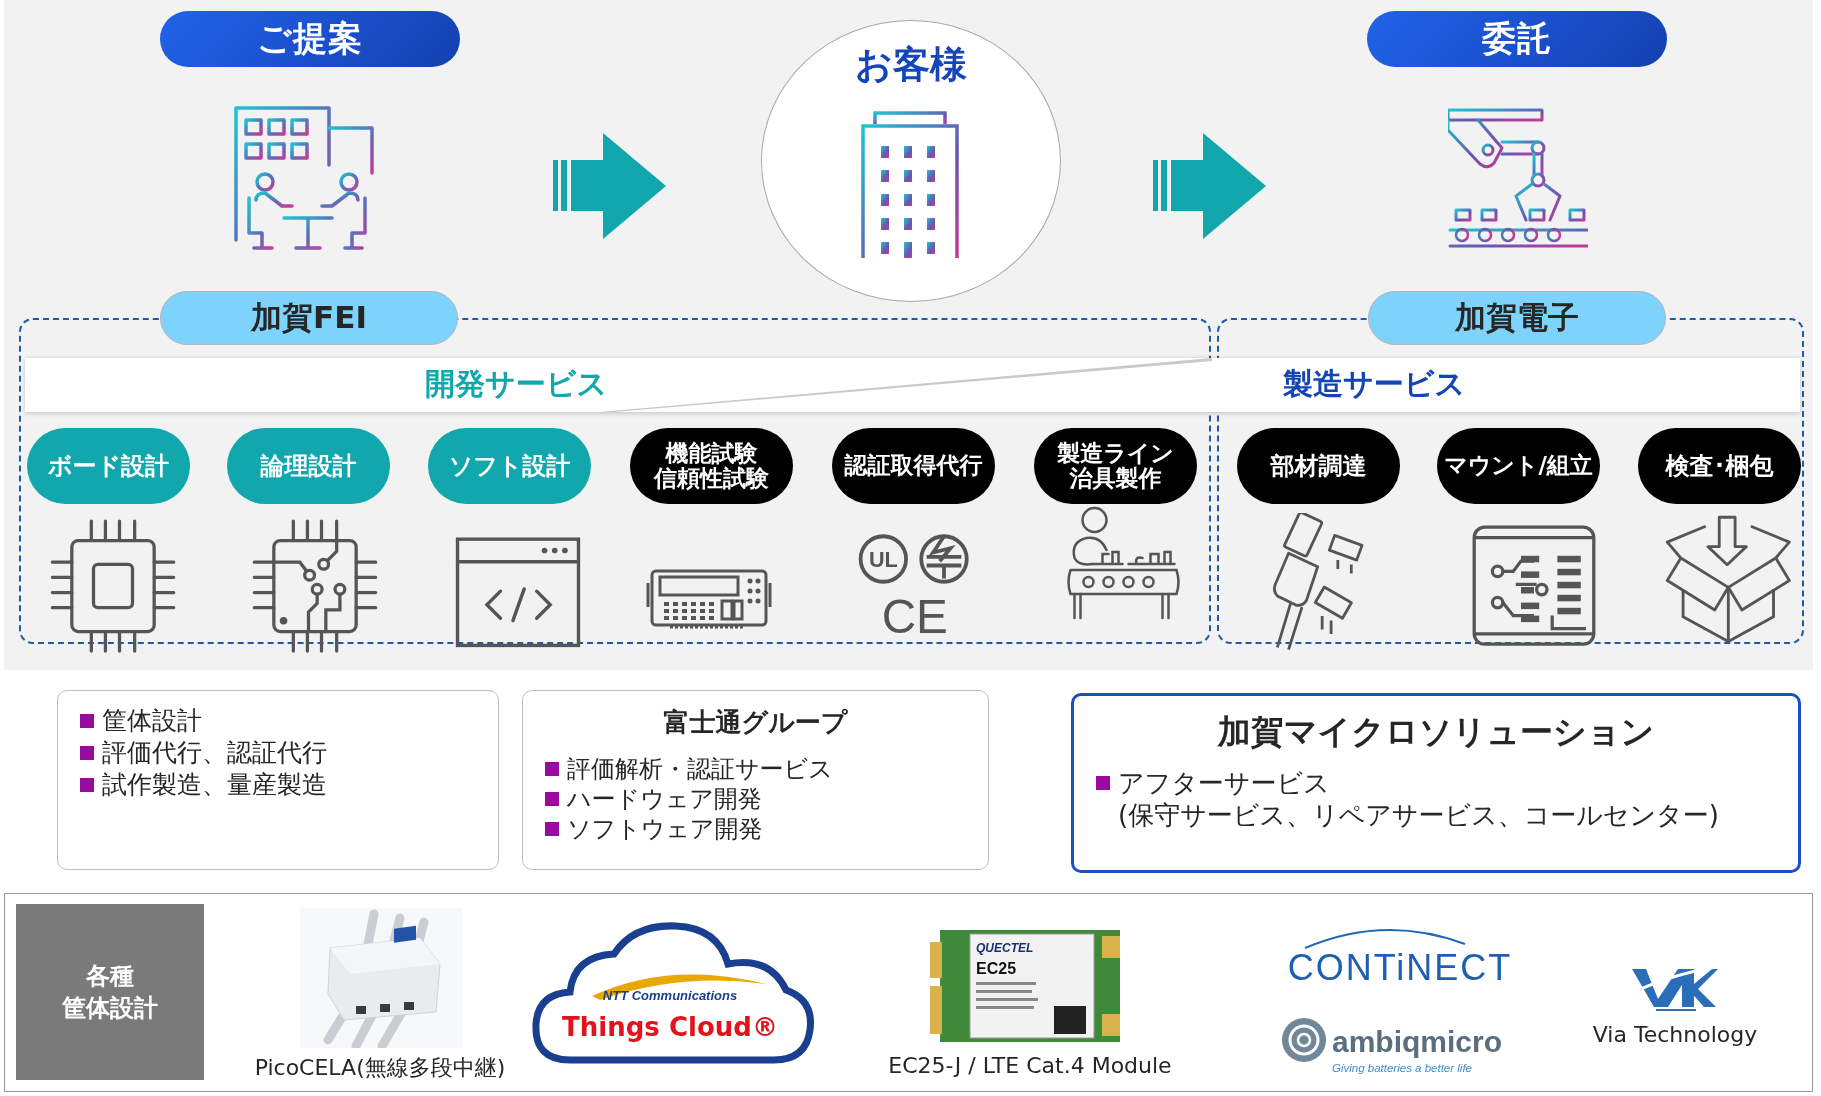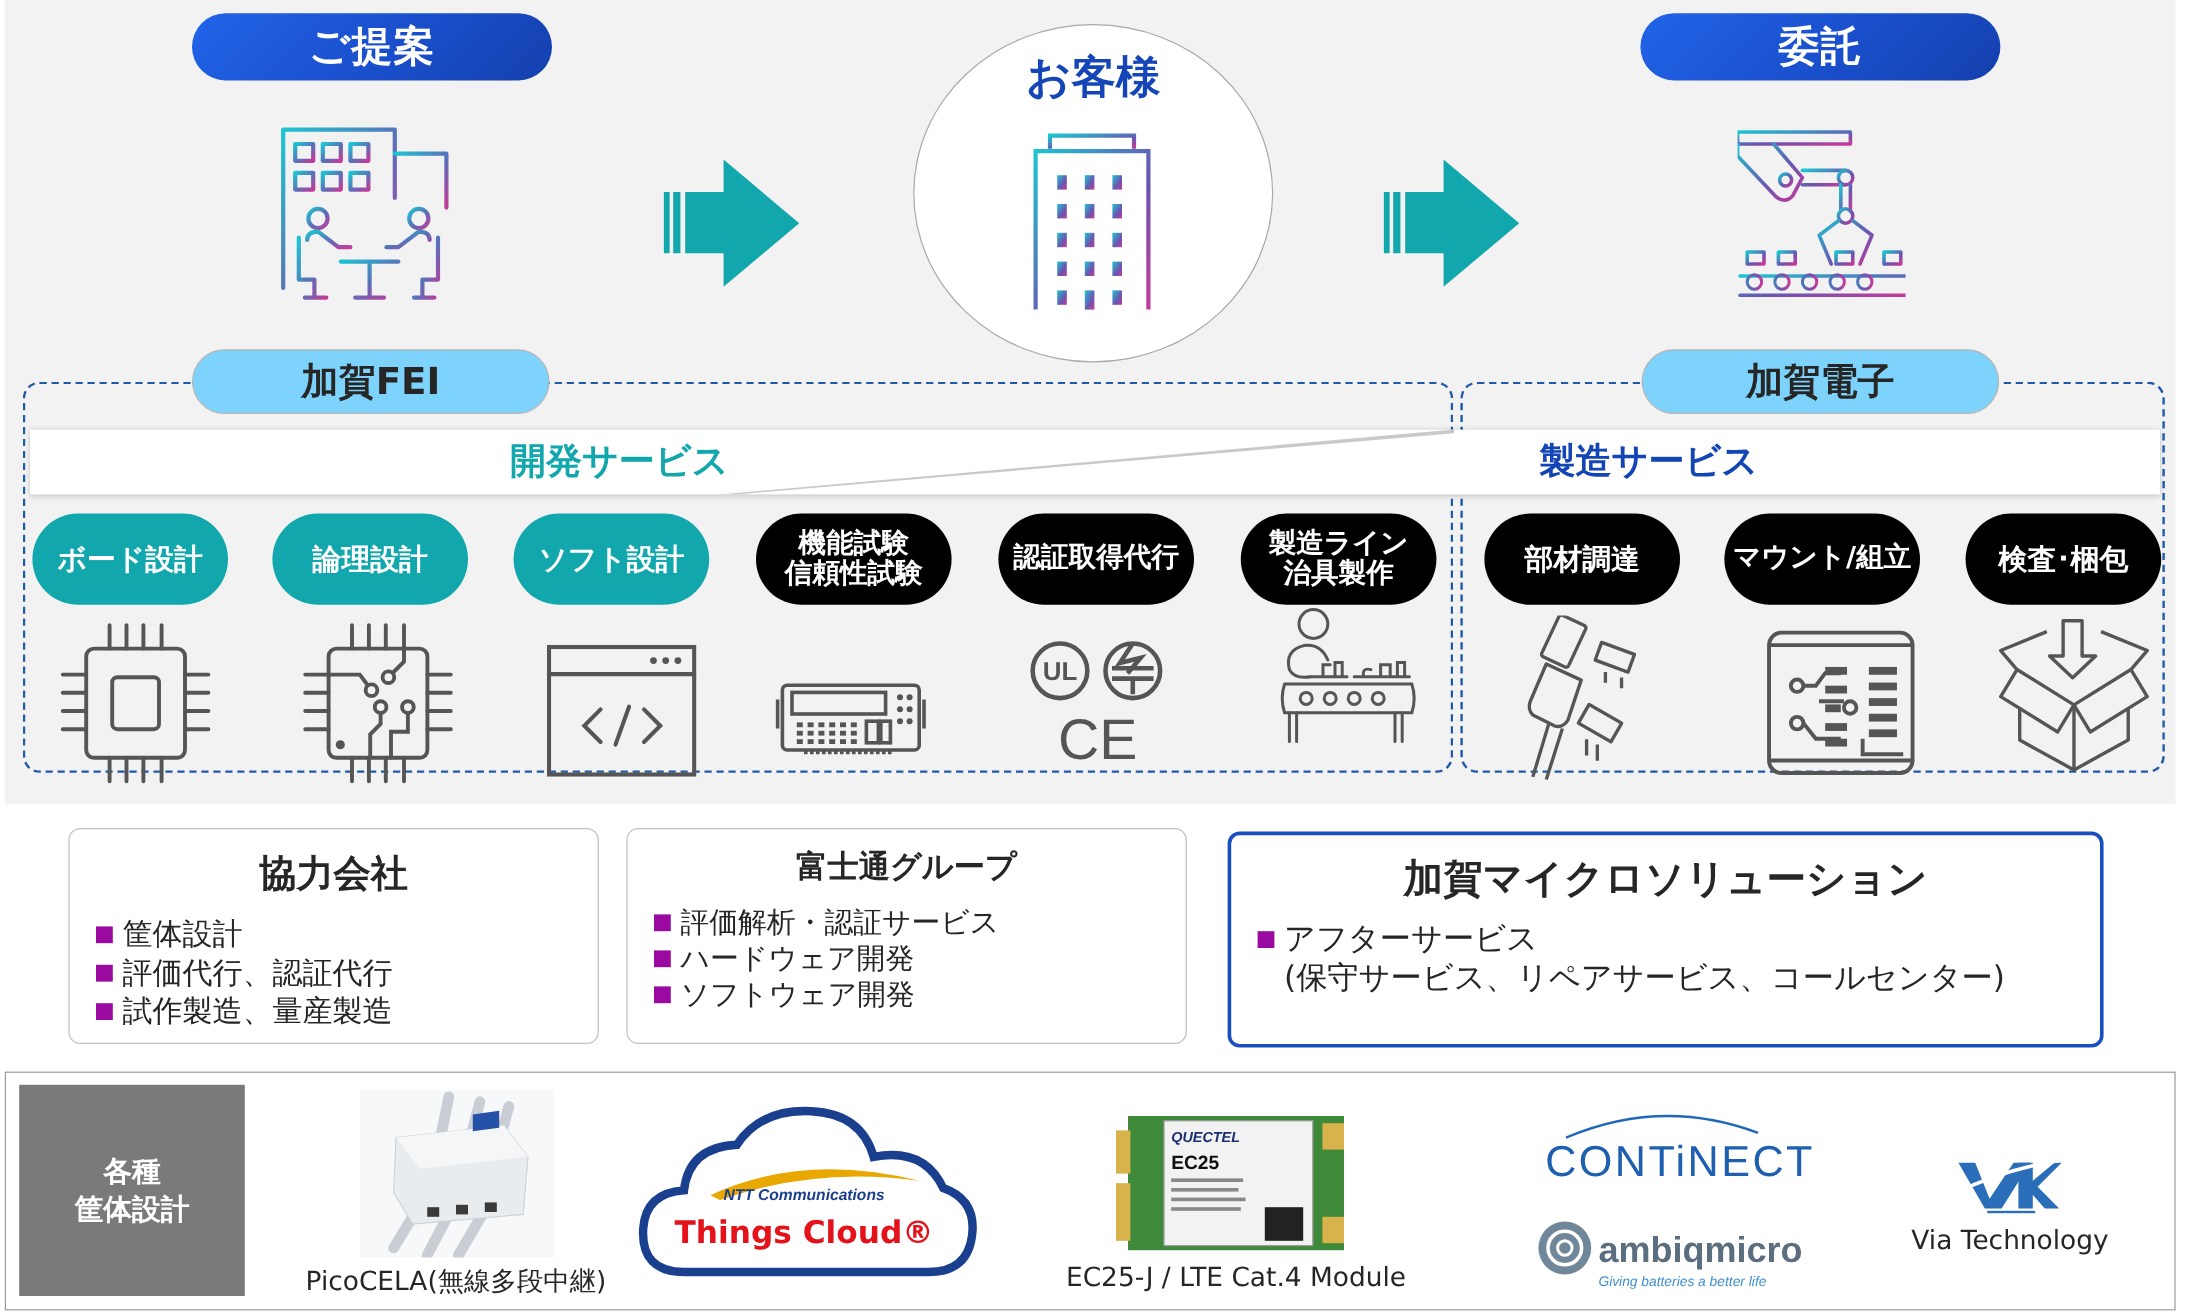--- a/index.html
+++ b/index.html
@@ -351,21 +351,20 @@
     <path d="M48 2 H62 V28 H72 L55 44 L38 28 H48 Z"></path>
     <path d="M14 38 L56 64 L98 38"></path>
     <path d="M14 38 L2 24 L36 10 M98 38 L110 24 L76 10"></path>
     <path d="M14 38 L2 58 L44 84 L56 64 L68 84 L110 58 L98 38"></path>
     <path d="M16 66 V90 L56 112 L96 90 V66"></path>
     <path d="M56 64 V112"></path>
   </g>
 </svg>
 
 <div class="abs partner-box" style="left:57px;top:690px;width:442px;height:180px;">
-  <div class="partner-title" style="margin-top:16px;font-size:31px;">協力会社</div>
   <ul class="bullet-list" style="margin:14px 0 0 22px;font-size:25px;line-height:32px;">
     <li>
         <span class="bullet-sq"></span>
         <span>筐体設計</span>
       </li>
     <li>
         <span class="bullet-sq"></span>
         <span>評価代行、認証代行</span>
       </li>
     <li>
@@ -384,21 +383,21 @@
     <li>
         <span class="bullet-sq"></span>
         <span>ハードウェア開発</span>
       </li>
     <li>
         <span class="bullet-sq"></span>
         <span>ソフトウェア開発</span>
       </li>
   </ul>
 </div>
-<div class="abs partner-box" style="left:1023px;top:693px;width:730px;height:180px;border:3px solid #1a4fbf;">
+<div class="abs partner-box" style="left:1071px;top:693px;width:730px;height:180px;border:3px solid #1a4fbf;">
   <div class="partner-title" style="margin-top:14px;font-size:33px;">加賀マイクロソリューション</div>
   <ul class="bullet-list" style="margin:12px 0 0 22px;font-size:26px;line-height:32px;">
     <li>
         <span class="bullet-sq"></span>
         <span>アフターサービス</span>
       </li>
     <li style="padding-left:22px;">
         <span>(保守サービス、リペアサービス、コールセンター)</span>
       </li>
   </ul>

